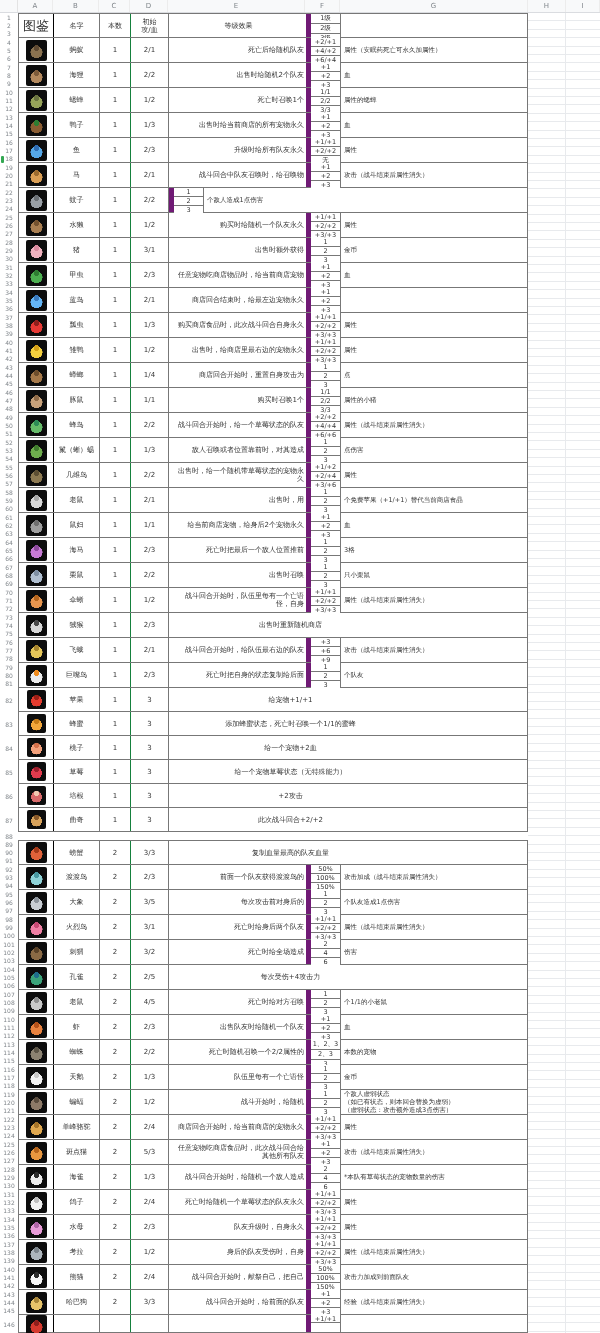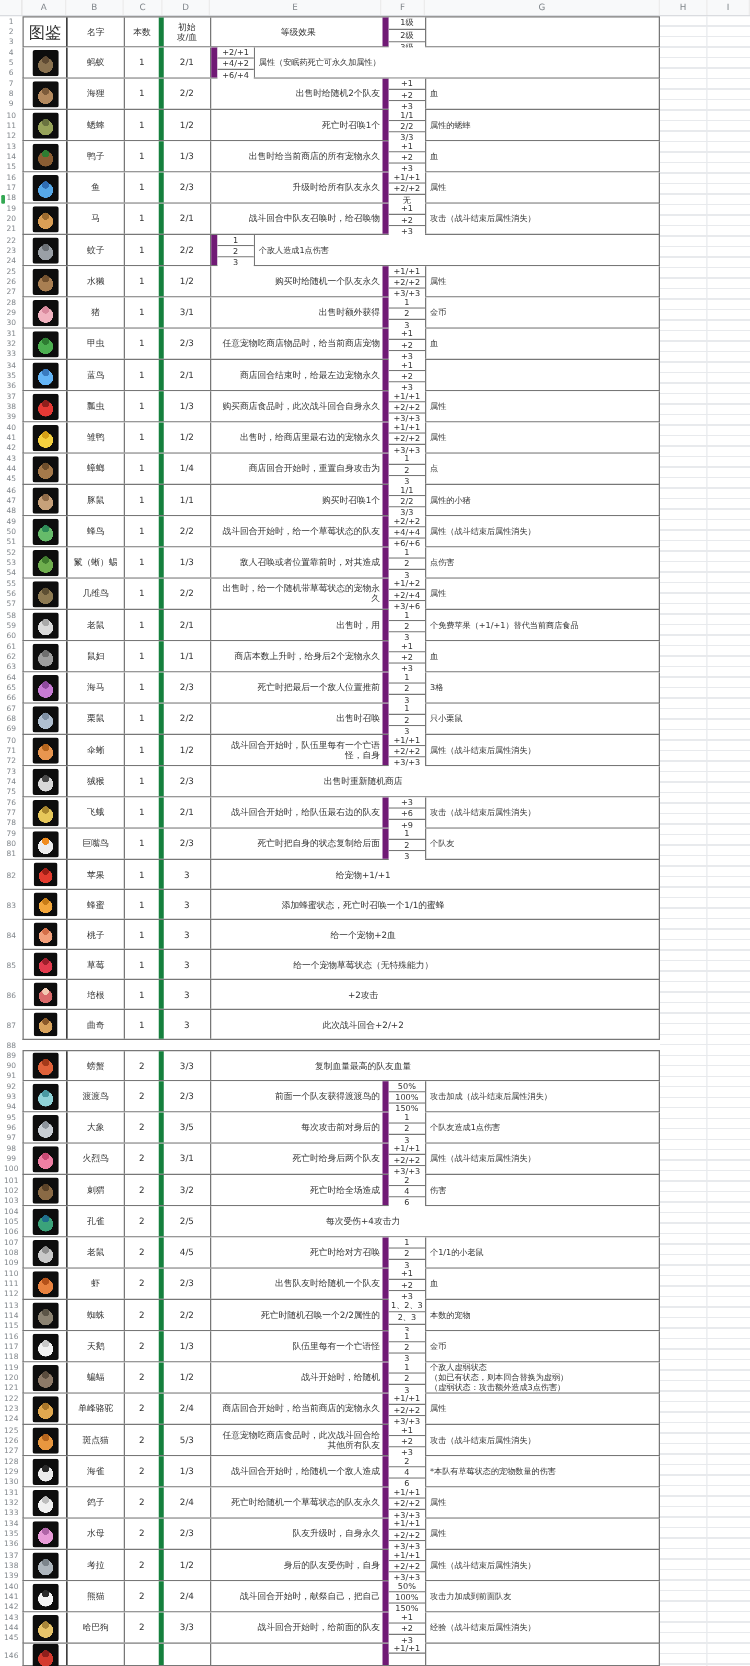--- a/index.html
+++ b/index.html
@@ -18,21 +18,21 @@
   .b-food{height:24px}
   .b-spacer{height:8px}
   .b-partial{height:18px;overflow:hidden}
   .gut{width:18px;display:flex;flex-direction:column}
   .rn{flex:1;display:flex;align-items:center;justify-content:center;font-size:6px;color:#80868b}
   .tbox{display:flex;width:510px;background:#fff;border:1px solid #777;border-top:none}
   .b-header .tbox,.tbox.bt{border-top:1px solid #777}
   .cA{width:35px;border-right:1px solid #000000;display:flex;align-items:center;justify-content:center;font-size:13px}
   .cB{width:46px;border-right:1px solid #777;display:flex;align-items:center;justify-content:center;
       font-size:7px;line-height:8px;text-align:center}
-  .cC{width:31px;border-right:4px solid #15803d;display:flex;align-items:center;justify-content:center;font-size:7px}
+  .cC{width:31px;border-right:1px solid #15803d;display:flex;align-items:center;justify-content:center;font-size:7px}
   .cD{width:38px;border-right:1px solid #777;display:flex;align-items:center;justify-content:center;
       font-size:7px;line-height:8px;text-align:center;white-space:pre-line}
   .cE{width:137px;display:flex;align-items:center;justify-content:flex-end;text-align:right;
       font-size:7px;line-height:8px;padding:0 2px 0 4px}
   .cE.center{justify-content:center;text-align:right}
   .cF{width:35px;display:flex;flex-direction:column;border-right:1px solid #777;border-left:5px solid #701a75}
   .fbox{flex:1;display:flex;align-items:center;justify-content:center;font-size:6.5px;
         border-bottom:1px solid #777;background:#fff}
   .fbox:last-child{border-bottom:none}
   .b-partial .fbox{flex:none;height:8px;border-bottom:1px solid #777}
@@ -96,20 +96,21 @@
           <div class="rn">5</div>
           <div class="rn">6</div>
         </div>
         <div class="tbox">
           <div class="cA">
             <div class="icon" style="--c1: #8a7250; --c2: #5f4a33;"></div>
           </div>
           <div class="cB">蚂蚁</div>
           <div class="cC">1</div>
           <div class="cD">2/1</div>
+          <div class="cE">死亡后给随机队友</div>
           <div class="cF">
             <div class="fbox">+2/+1</div>
             <div class="fbox">+4/+2</div>
             <div class="fbox">+6/+4</div>
           </div>
           <div class="cG">属性（安眠药死亡可永久加属性）</div>
         </div>
       </div>
       <div class="band b-pet">
         <div class="gut">
@@ -511,21 +512,21 @@
           <div class="rn">62</div>
           <div class="rn">63</div>
         </div>
         <div class="tbox">
           <div class="cA">
             <div class="icon" style="--c1: #9e9e9e; --c2: #6f6f6f;"></div>
           </div>
           <div class="cB">鼠妇</div>
           <div class="cC">1</div>
           <div class="cD">1/1</div>
-          <div class="cE">商店本数上升时，给身后2个宠物永久</div>
+          <div class="cE">给当前商店宠物，给身后2个宠物永久</div>
           <div class="cF">
             <div class="fbox">+1</div>
             <div class="fbox">+2</div>
             <div class="fbox">+3</div>
           </div>
           <div class="cG">血</div>
         </div>
       </div>
       <div class="band b-pet">
         <div class="gut">

